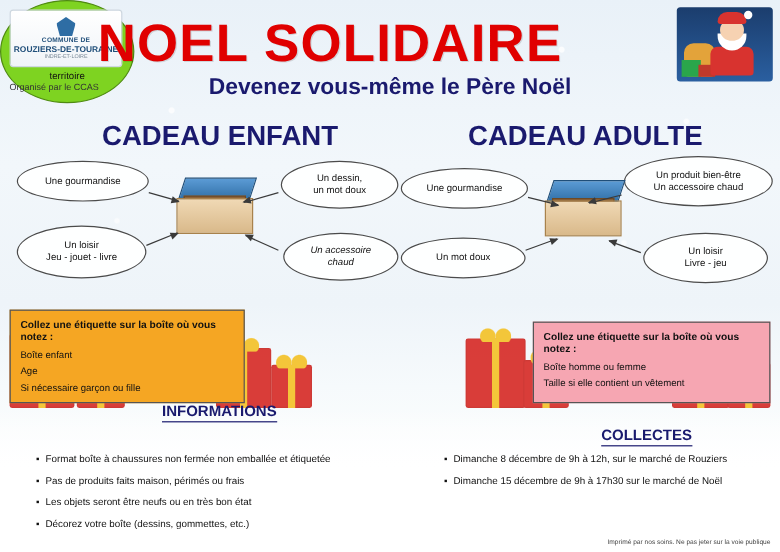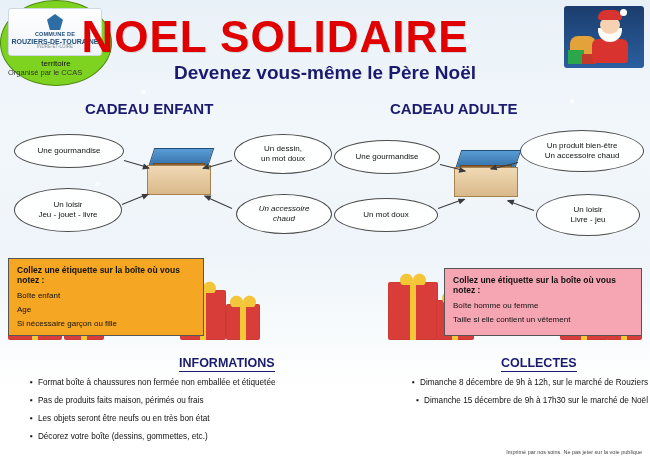--- a/index.html
+++ b/index.html
@@ -85,21 +85,21 @@
   .santa .hat{position:absolute;left:34px;top:4px;width:24px;height:10px;background:#d8332f;border-radius:8px 8px 2px 2px;}
   .santa .hatball{position:absolute;left:56px;top:3px;width:7px;height:7px;background:#fff;border-radius:50%;}
   .santa .beard{position:absolute;left:34px;top:22px;width:24px;height:14px;background:#fff;border-radius:0 0 12px 12px;}
   .santa .body{position:absolute;left:28px;top:33px;width:36px;height:24px;background:#d8332f;border-radius:6px 6px 3px 3px;}
   .santa .sack{position:absolute;left:6px;top:30px;width:26px;height:28px;background:#e3a33a;border-radius:8px 8px 4px 4px;}
   .santa .gift1{position:absolute;left:4px;top:44px;width:16px;height:14px;background:#2aa64b;}
   .santa .gift2{position:absolute;left:18px;top:48px;width:14px;height:10px;background:#c0392b;}
 
   
   .sec-head{
-    position:absolute;font-size:15px;font-weight:bold;color:#1a1a6e;
+    position:absolute;font-size:23px;font-weight:bold;color:#1a1a6e;
   }
   .sec-head.enfant{left:85px;top:100px;}
   .sec-head.adulte{left:390px;top:100px;}
 
   
   .ell{
     position:absolute;border:1px solid #4b4b4b;border-radius:50%;
     background:rgba(255,255,255,0.92);
     display:flex;align-items:center;justify-content:center;text-align:center;
     font-size:8px;color:#111;line-height:1.25;padding:2px 4px;box-sizing:border-box;
@@ -144,28 +144,28 @@
     border:1px solid #4f8a12;border-radius:50%;
     display:flex;align-items:center;justify-content:center;text-align:center;
     font-size:8px;color:#111;line-height:1.35;padding:8px;box-sizing:border-box;
   }
 
   
   .bot-title{
     position:absolute;font-size:12.5px;font-weight:bold;color:#1a1a6e;
     border-bottom:1px solid #1a1a6e;padding-bottom:1px;
   }
-  .bot-title.info{left:135px;top:356px;margin-left:44px;}
+  .bot-title.info{left:135px;top:336px;}
   .bot-title.collecte{left:470px;top:356px;margin-left:31px;}
   .bullets{position:absolute;font-size:8.2px;color:#111;}
   .bullets li{margin:0 0 9px 0;}
   .bullets ul{margin:0;padding-left:12px;list-style:none;}
   .bullets li:before{content:"▪";color:#111;margin-right:5px;}
   .bullets.info{left:18px;top:378px;width:320px;}
-  .bullets.collecte{left:358px;top:378px;width:290px;text-align:right;}
+  .bullets.collecte{left:358px;top:378px;width:290px;}
   .footer{
     position:absolute;right:8px;bottom:5px;font-size:5.5px;color:#444;
   }
 </style>
 </head>
 <body>
 
 <div class="poster">
 
   <div class="gift-band">

